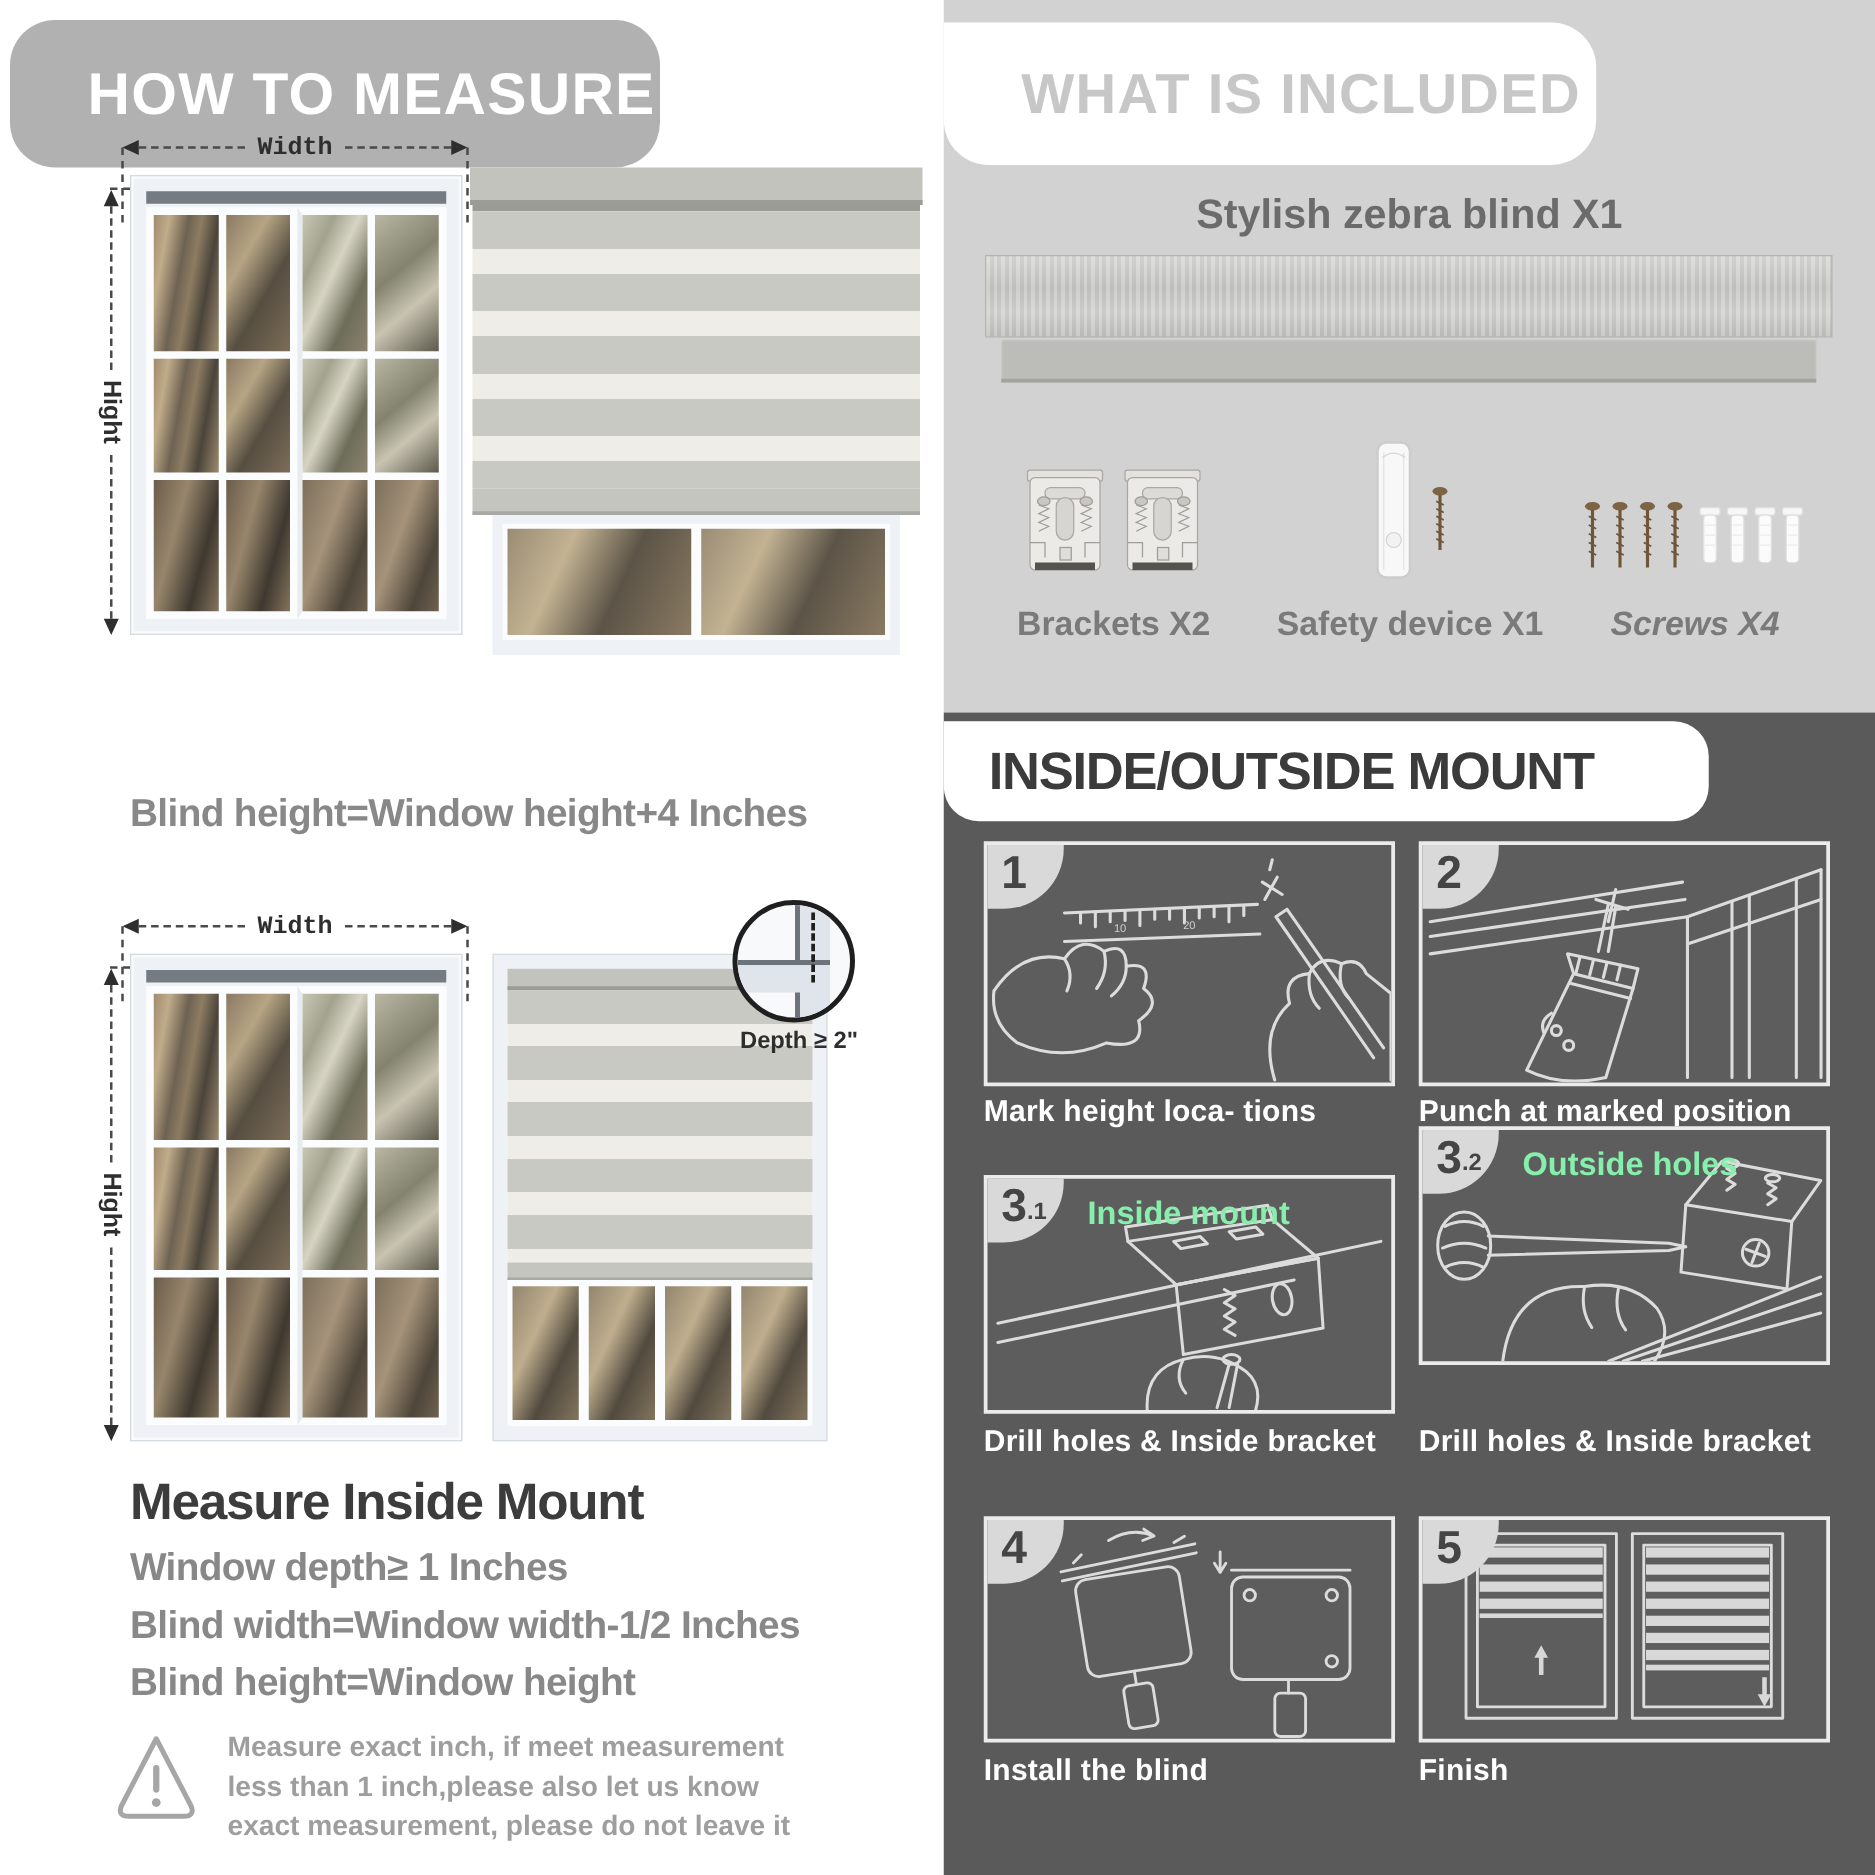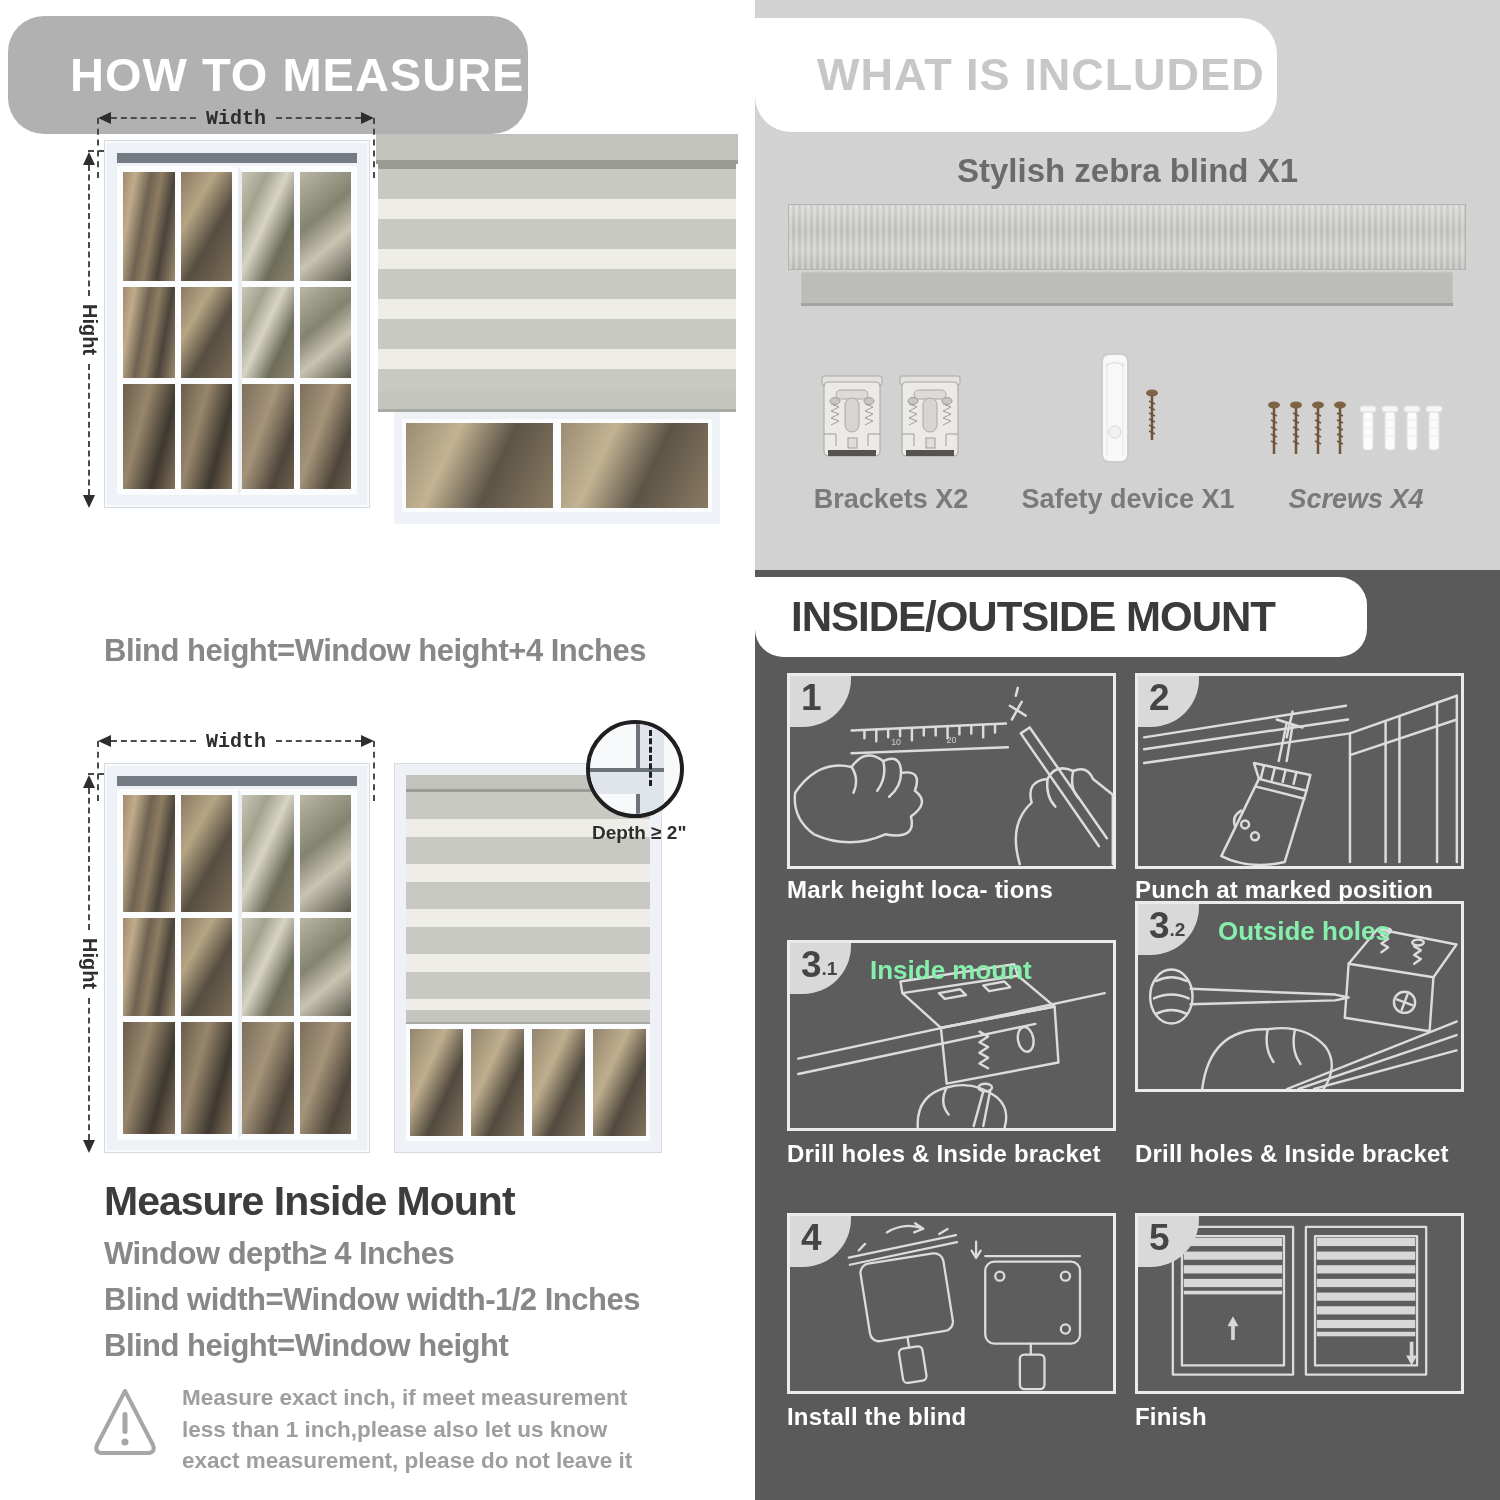--- a/index.html
+++ b/index.html
@@ -220,21 +220,21 @@
   </div>
 
   <div class="abs mag" style="left:586px;top:720px;">
     <div class="wall"></div>
     <div class="head"></div>
     <div class="dash"></div>
   </div>
   <div class="abs depth-lbl" style="left:592px;top:822px;">Depth ≥ 2"</div>
 
   <div class="abs sec-title" style="left:104px;top:1178px;">Measure Inside Mount</div>
-  <div class="abs sec-line" style="left:104px;top:1236px;">Window depth≥ 4 Inches</div>
+  <div class="abs sec-line" style="left:104px;top:1236px;">Window depth≥ 1 Inches</div>
   <div class="abs sec-line" style="left:104px;top:1282px;">Blind width=Window width-1/2 Inches</div>
   <div class="abs sec-line" style="left:104px;top:1328px;">Blind height=Window height</div>
 
   <svg class="abs" style="left:92px;top:1386px;" width="66" height="72" viewBox="0 0 66 72">
     <path d="M33 5 L61 59 q3 8 -6 8 L11 67 q-9 0 -6 -8 Z" fill="none" stroke="#a6a6a6" stroke-width="4" stroke-linejoin="round"></path>
     <rect x="30.5" y="26" width="5" height="22" rx="2.5" fill="#a6a6a6"></rect>
     <circle cx="33" cy="56" r="3.5" fill="#a6a6a6"></circle>
   </svg>
   <div class="abs warn-text" style="left:182px;top:1382px;">Measure exact inch, if meet measurement less than 1 inch,please also let us know exact measurement, please do not leave it</div>
 

